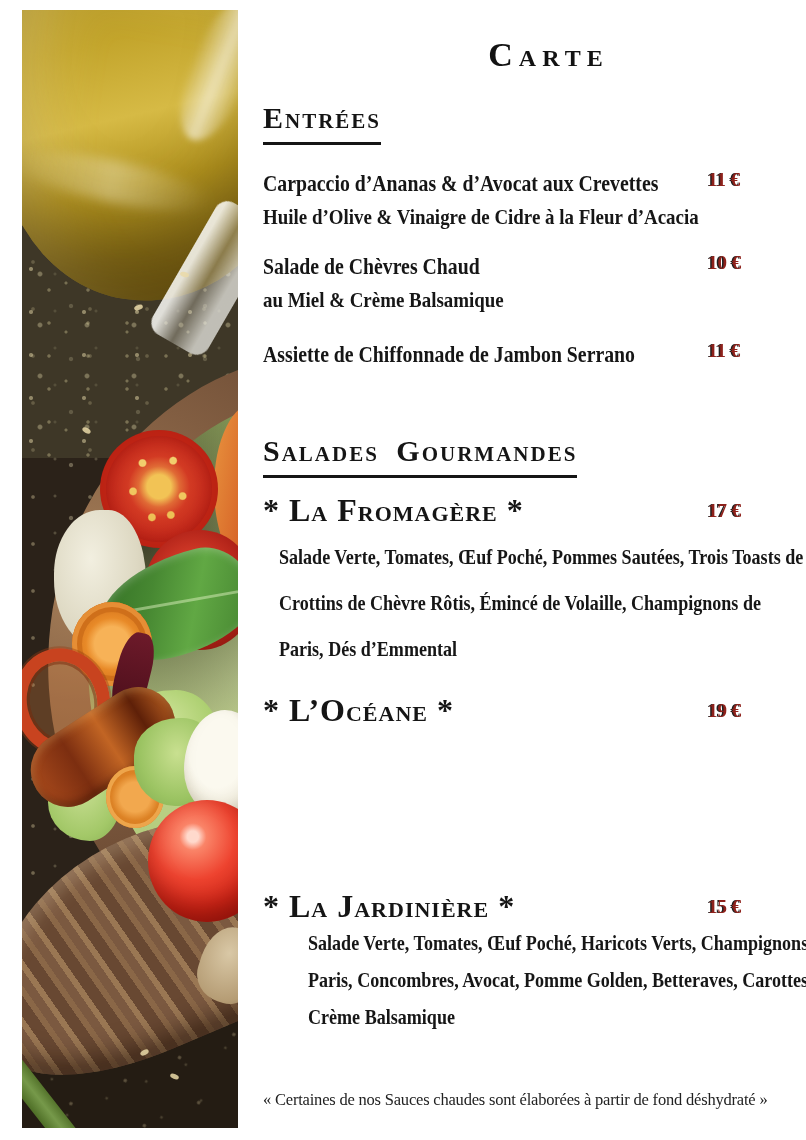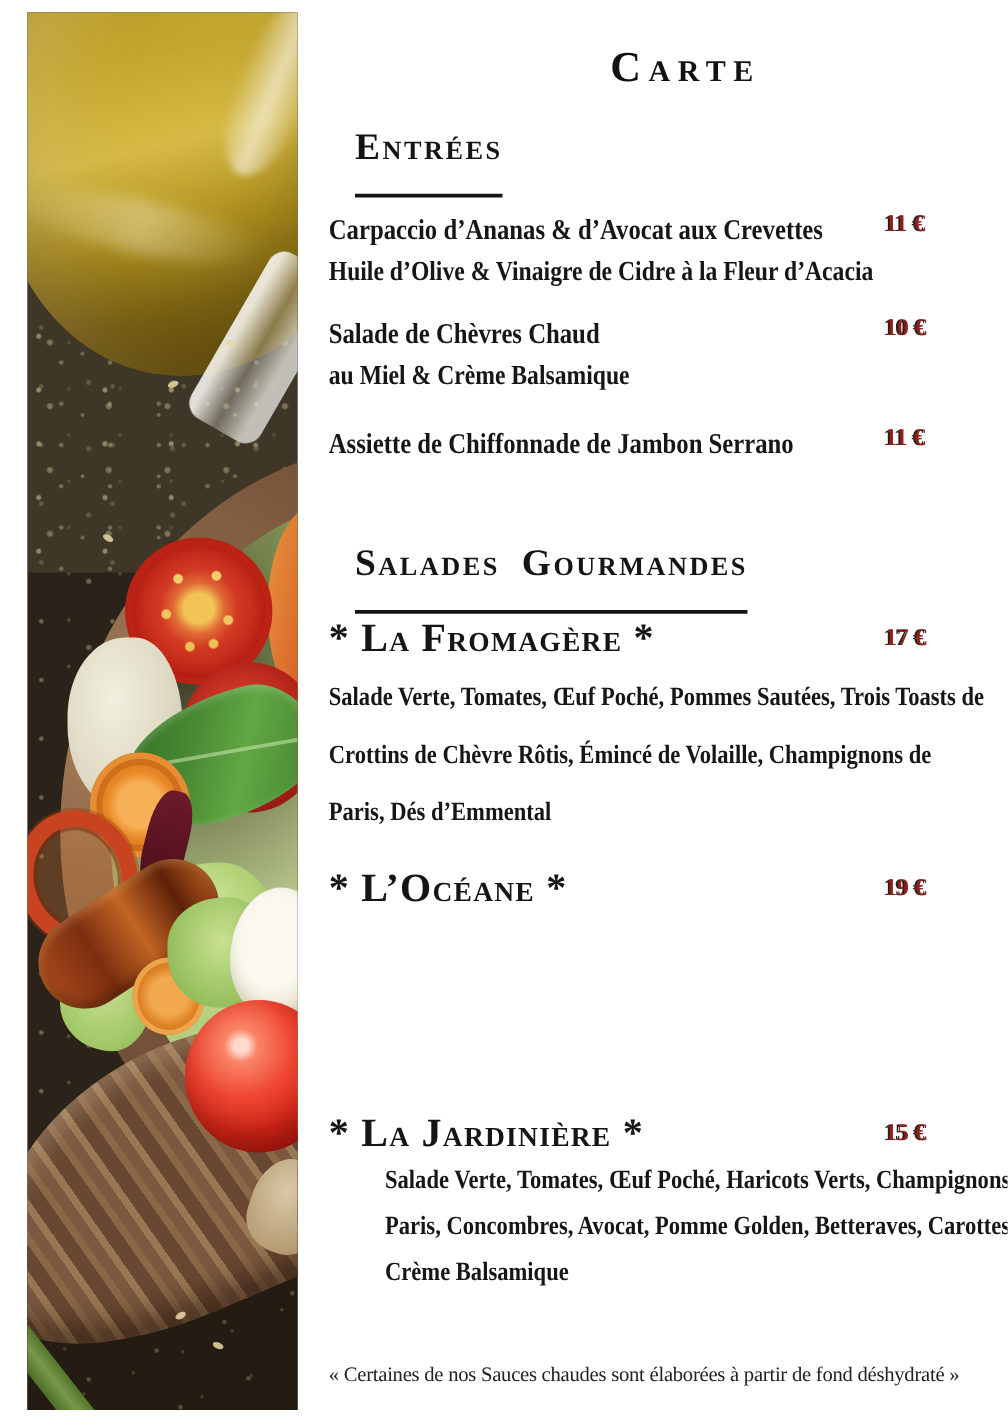--- a/index.html
+++ b/index.html
@@ -104,21 +104,21 @@
     background:radial-gradient(ellipse at 40% 35%, #d9c8a6, #b59c74 70%, #8d744f);}
   .ph-bean{left:6px;top:1030px;width:24px;height:124px;z-index:9;transform:rotate(-38deg);border-radius:12px;
     background:linear-gradient(90deg,#4e6e26,#76994a 55%,#55742c);}
   .ph-seed{width:9px;height:5px;border-radius:50%;background:#ead9a8;opacity:.85;}
   
   .content{position:absolute;left:263px;top:0;width:527px;height:1140px;}
   .content > div, .content > h1{position:absolute;}
   .title{left:0;right:0;margin:0;top:36px;text-align:center;transform:translateX(22px);
     font-variant:small-caps;font-weight:700;font-size:34px;letter-spacing:6px;color:#121212;}
   .sec-head{font-variant:small-caps;font-weight:700;font-size:30px;letter-spacing:2px;word-spacing:8px;color:#151515;}
-  .sec-head .ul{border-bottom:3px solid #151515;padding-bottom:20px;display:inline-block;margin-left:21px;}
+  .sec-head .ul{border-bottom:3px solid #151515;padding-bottom:7px;display:inline-block;}
   .item{left:0;width:527px;}
   .iname{font-weight:700;font-size:23px;line-height:34px;white-space:nowrap;
     transform:scaleX(.86);transform-origin:0 0;}
   .isub{font-weight:700;font-size:22px;line-height:32px;white-space:nowrap;
     transform:scaleX(.86);transform-origin:0 0;}
   .shead{font-variant:small-caps;font-weight:700;font-size:32px;letter-spacing:1px;color:#151515;white-space:nowrap;}
   .desc{font-weight:700;font-size:21px;width:612px;transform:scaleX(.86);transform-origin:0 0;color:#161616;}
   .lh46{line-height:46px;} .lh45{line-height:45px;} .lh37{line-height:37px;}
   .price{position:absolute;left:445px;top:2px;font-weight:700;font-size:19px;color:#8e211b;
     white-space:nowrap;text-shadow:-1.5px 0 0 #1f1f1f;}
@@ -191,21 +191,21 @@
   </div>
 
   <div class="sec-head" style="top:434px;">
     <span class="ul">Salades Gourmandes</span>
   </div>
 
   <div class="item shead-wrap" style="top:492px;">
     <div class="shead">* La Fromagère *</div>
     <div class="price">17 €</div>
   </div>
-  <div class="item" style="top:534px;">
+  <div class="item" style="top:534px;margin-left:16px;">
     <div class="desc lh46">Salade Verte, Tomates, Œuf Poché, Pommes  Sautées, Trois Toasts de Crottins de Chèvre Rôtis, Émincé de Volaille, Champignons de Paris, Dés d’Emmental</div>
   </div>
 
   <div class="item shead-wrap" style="top:692px;">
     <div class="shead">* L’Océane  *</div>
     <div class="price">19 €</div>
   </div>
 
   <div class="item shead-wrap" style="top:888px;">
     <div class="shead">* La Jardinière *</div>

